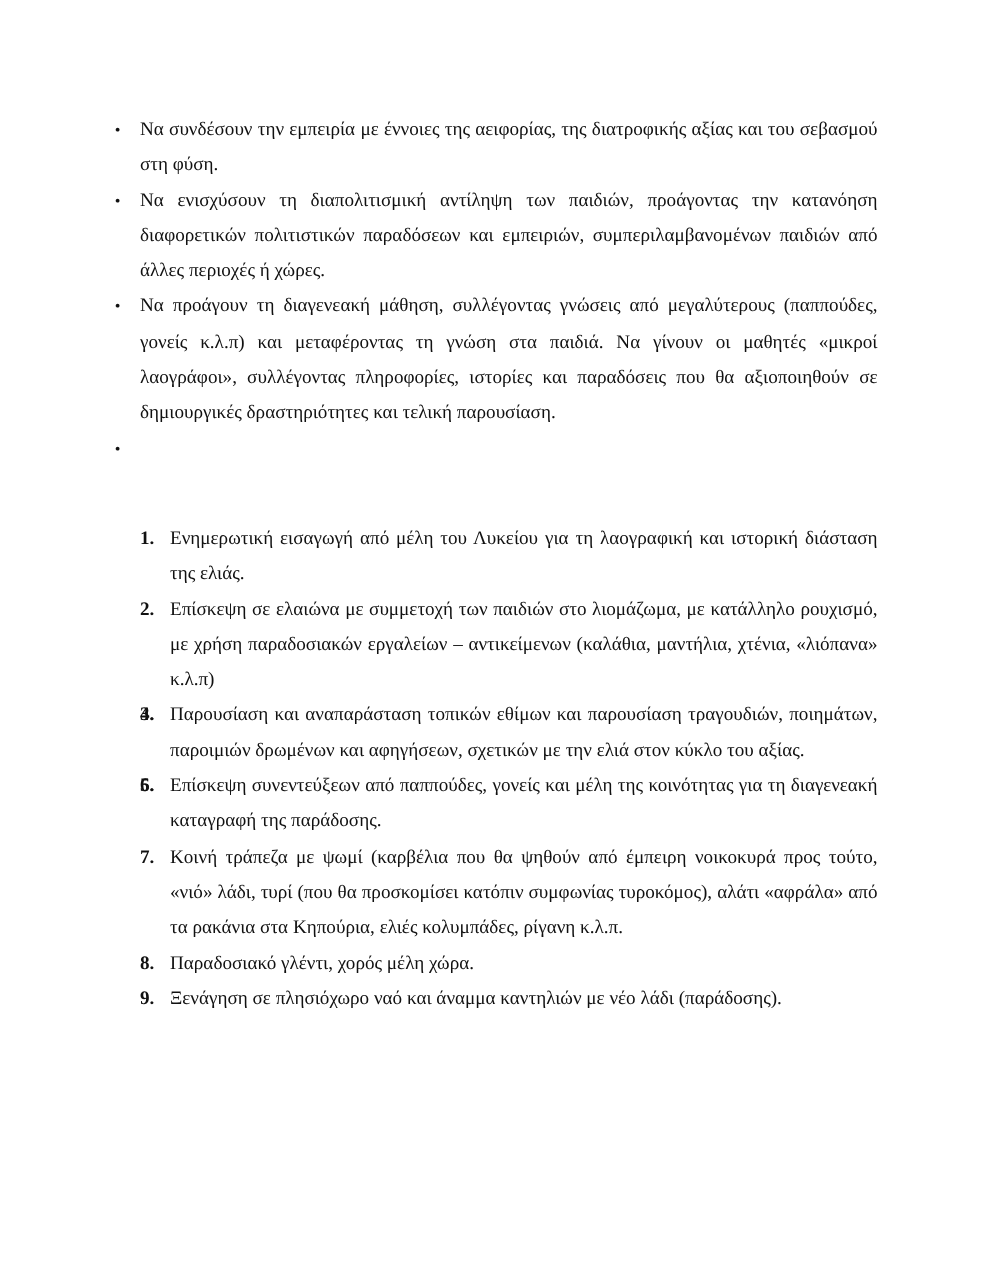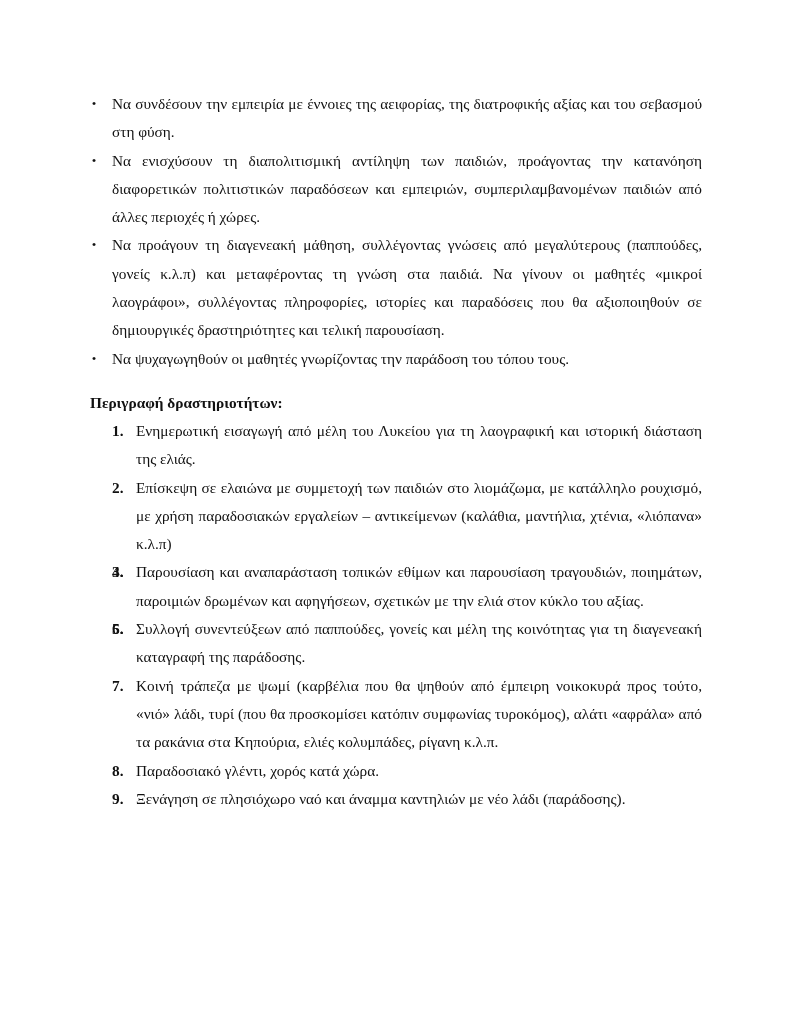--- a/index.html
+++ b/index.html
@@ -31,25 +31,23 @@
     <li class="bullet-item">
       <span class="bullet-dot">•</span>
       <span>Να ενισχύσουν τη διαπολιτισμική αντίληψη των παιδιών, προάγοντας την κατανόηση διαφορετικών πολιτιστικών παραδόσεων και εμπειριών, συμπεριλαμβανομένων παιδιών από άλλες περιοχές ή χώρες.</span>
     </li>
     <li class="bullet-item">
       <span class="bullet-dot">•</span>
       <span>Να προάγουν τη διαγενεακή μάθηση, συλλέγοντας γνώσεις από μεγαλύτερους (παππούδες, γονείς κ.λ.π) και μεταφέροντας τη γνώση στα παιδιά. Να γίνουν οι μαθητές «μικροί λαογράφοι», συλλέγοντας πληροφορίες, ιστορίες και παραδόσεις που θα αξιοποιηθούν σε δημιουργικές δραστηριότητες και τελική παρουσίαση.</span>
     </li>
     <li class="bullet-item">
       <span class="bullet-dot">•</span>
-      <span>Να ψυχαγωγηθούν οι μαθητές γνωρίζοντας την παράδοση του τόπου τους.</span>
     </li>
   </ul>
 
-  <div class="heading">Περιγραφή δραστηριοτήτων:</div>
 
   <ol class="numbered">
     <li class="num-item">
       <span class="num-marker">1.</span>
       <span>Ενημερωτική εισαγωγή  από μέλη του Λυκείου για τη λαογραφική και ιστορική διάσταση της ελιάς.</span>
     </li>
     <li class="num-item">
       <span class="num-marker">2.</span>
       <span>Επίσκεψη σε ελαιώνα με συμμετοχή των παιδιών στο λιομάζωμα, με κατάλληλο ρουχισμό, με χρήση παραδοσιακών εργαλείων – αντικείμενων (καλάθια, μαντήλια, χτένια, «λιόπανα» κ.λ.π)</span>
     </li>
@@ -58,29 +56,29 @@
     </li>
     <li class="num-item">
       <span class="num-marker">4.</span>
       <span>Παρουσίαση και αναπαράσταση τοπικών εθίμων και παρουσίαση τραγουδιών, ποιημάτων, παροιμιών δρωμένων και αφηγήσεων, σχετικών με την ελιά στον κύκλο του αξίας.</span>
     </li>
     <li class="num-item">
       <span class="num-marker">5.</span>
     </li>
     <li class="num-item">
       <span class="num-marker">6.</span>
-      <span>Συλλογή συνεντεύξεων από παππούδες, γονείς και μέλη της κοινότητας για τη διαγενεακή καταγραφή της παράδοσης.</span>
+      <span>Επίσκεψη συνεντεύξεων από παππούδες, γονείς και μέλη της κοινότητας για τη διαγενεακή καταγραφή της παράδοσης.</span>
     </li>
     <li class="num-item">
       <span class="num-marker">7.</span>
       <span>Κοινή τράπεζα με ψωμί (καρβέλια που θα ψηθούν από έμπειρη νοικοκυρά προς τούτο, «νιό» λάδι, τυρί (που θα προσκομίσει κατόπιν συμφωνίας τυροκόμος), αλάτι «αφράλα» από τα ρακάνια στα Κηπούρια, ελιές κολυμπάδες, ρίγανη κ.λ.π.</span>
     </li>
     <li class="num-item">
       <span class="num-marker">8.</span>
-      <span>Παραδοσιακό γλέντι, χορός κατά χώρα.</span>
+      <span>Παραδοσιακό γλέντι, χορός μέλη χώρα.</span>
     </li>
     <li class="num-item">
       <span class="num-marker">9.</span>
       <span>Ξενάγηση σε πλησιόχωρο ναό και άναμμα καντηλιών με νέο λάδι (παράδοσης).</span>
     </li>
   </ol>
 
 </div>
 
 </body></html>

